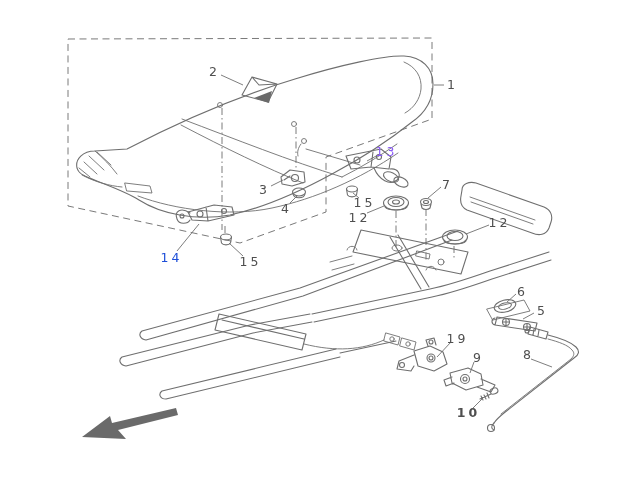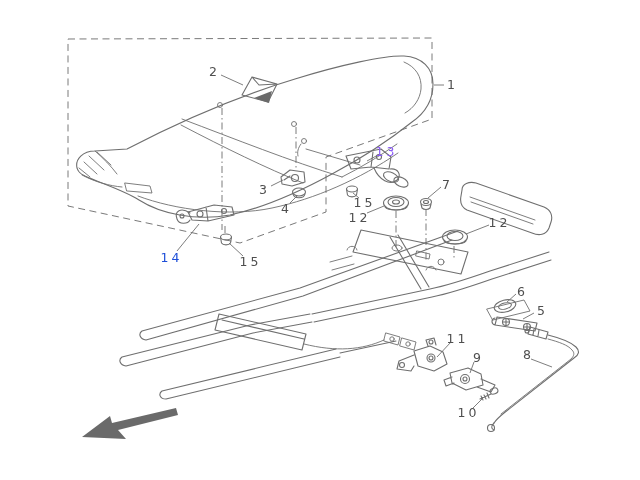--- a/index.html
+++ b/index.html
@@ -184,18 +184,18 @@
       <span style="left: 285px; top: 208px; color: rgb(79, 79, 79);">4</span>
       <span style="left: 385px; top: 151px; color: #8b5cf6;">13</span>
       <span style="left: 363px; top: 202px; color: rgb(79, 79, 79);">15</span>
       <span style="left: 358px; top: 217px; color: rgb(79, 79, 79);">12</span>
       <span style="left: 446px; top: 184px; color: rgb(79, 79, 79);">7</span>
       <span style="left: 498px; top: 222px; color: rgb(79, 79, 79);">12</span>
       <span style="left: 170px; top: 257px; color: #1d4ed8;">14</span>
       <span style="left: 249px; top: 261px; color: rgb(79, 79, 79);">15</span>
       <span style="left: 521px; top: 291px; color: rgb(79, 79, 79);">6</span>
       <span style="left: 541px; top: 310px; color: rgb(79, 79, 79);">5</span>
-      <span style="left: 456px; top: 338px; color: rgb(79, 79, 79);">11</span>
+      <span style="left: 456px; top: 338px; color: rgb(79, 79, 79);">19</span>
       <span style="left: 477px; top: 357px; color: rgb(79, 79, 79);">9</span>
       <span style="left: 527px; top: 354px; color: rgb(79, 79, 79);">8</span>
-      <span style="left: 467px; top: 412px; color: rgb(79, 79, 79);">10</span>
+      <span style="left: 467px; top: 412px; color: rgb(79, 79, 79); font-weight: bold;">10</span>
     </div>
 </div>
 
 </body></html>

